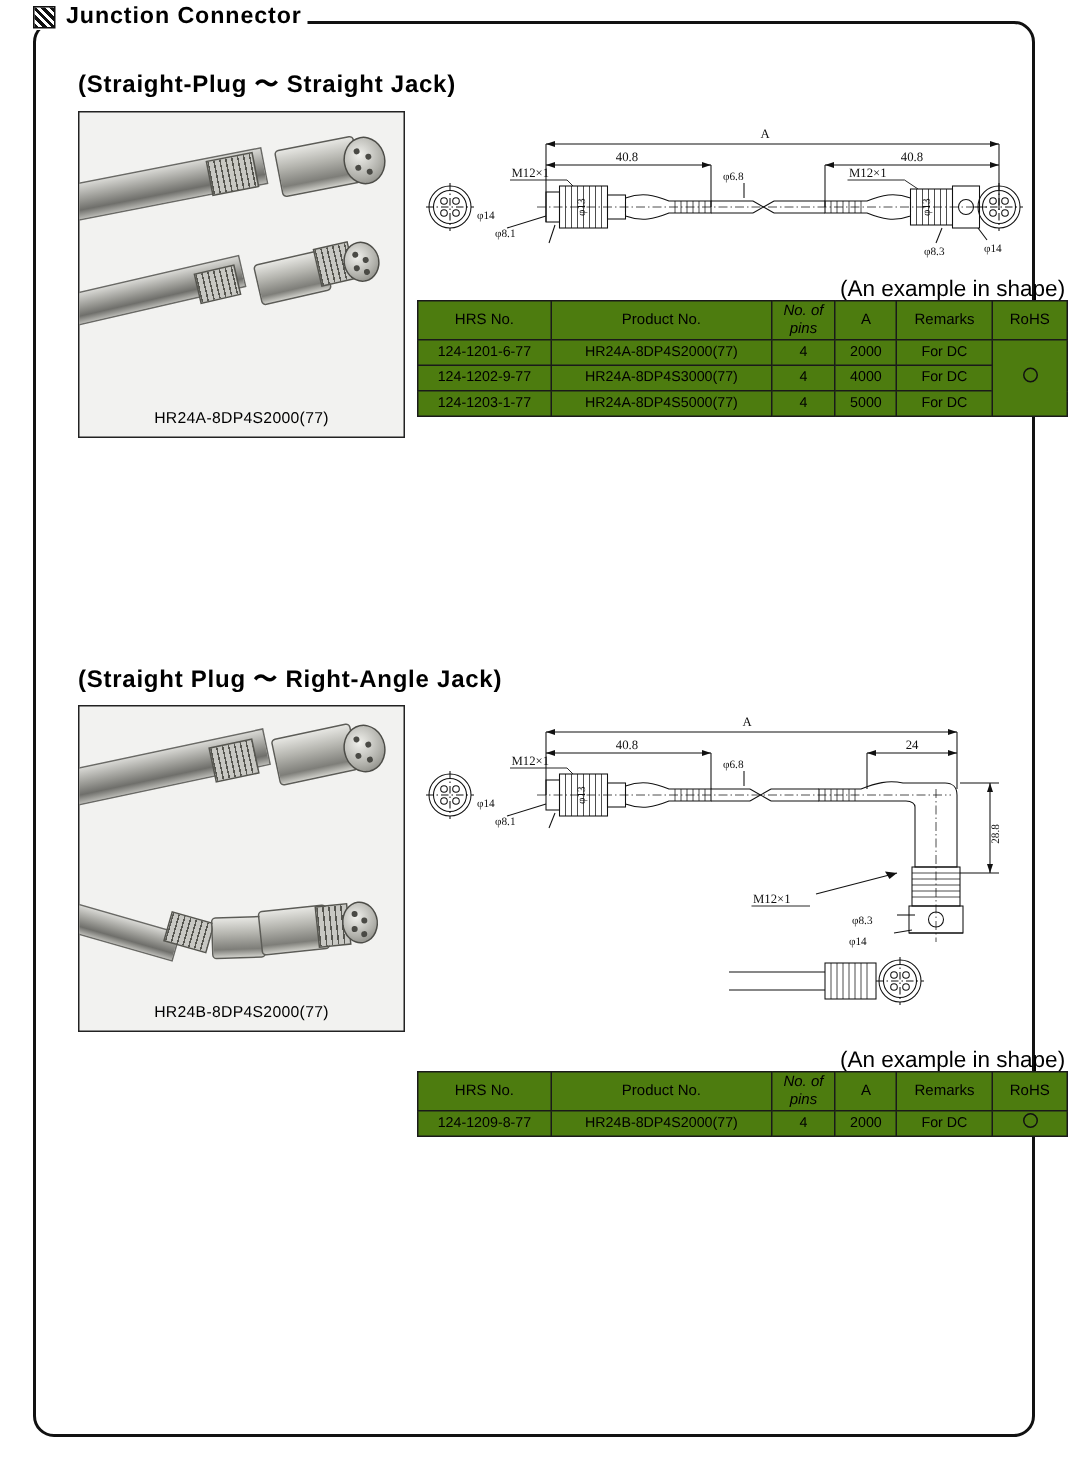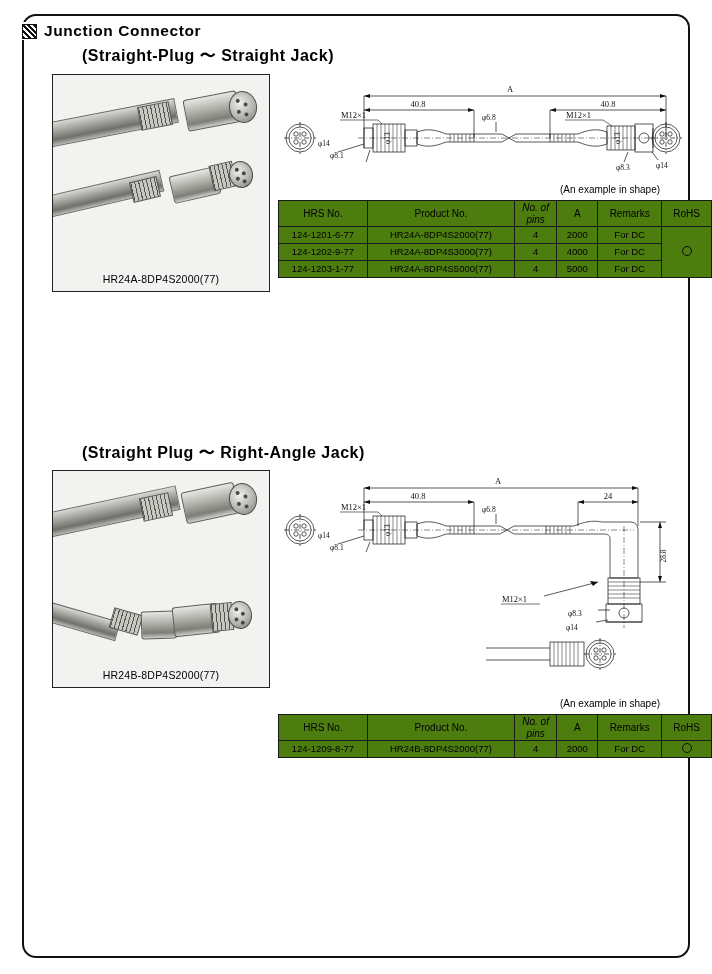--- a/index.html
+++ b/index.html
@@ -27,21 +27,21 @@
     left: 22px; top: 14px;
     width: 668px; height: 944px;
     border: 2px solid #111;
     border-radius: 14px;
     box-sizing: border-box;
   }
 
   
   .header {
     position: absolute;
-    left: 22px; top: 22px;
+    left: 22px; top: 2px;
     display: flex;
     align-items: center;
     background: #fff;
     padding: 0 4px 0 0;
   }
   .header-mark {
     width: 13px; height: 13px;
     background:
       repeating-linear-gradient(45deg, #111 0 2px, #fff 2px 4px);
     border: 1px solid #111;
@@ -60,21 +60,20 @@
     white-space: nowrap;
   }
 
   
   .section-title {
     position: absolute;
     font-size: 16px;
     font-weight: bold;
     letter-spacing: 0.5px;
     white-space: nowrap;
-    margin-left: 30px;
   }
   #sec1-title { left: 52px; top: 46px; }
   #sec2-title { left: 52px; top: 443px; }
 
   
   .photo-box {
     position: absolute;
     border: 1px solid #222;
     background: #f2f2f0;
     overflow: hidden;
@@ -122,21 +121,21 @@
 
   
   .drawing {
     position: absolute;
   }
   #draw1 { left: 278px; top: 78px; width: 410px; height: 120px; }
   #draw2 { left: 278px; top: 470px; width: 410px; height: 220px; }
 
   .note {
     position: absolute;
-    font-size: 10px;
+    font-size: 15px;
     white-space: nowrap;
   }
   #note1 { left: 560px; top: 184px; }
   #note2 { left: 560px; top: 698px; }
 
   
   table.spec {
     position: absolute;
     border-collapse: collapse;
     font-size: 9.5px;

